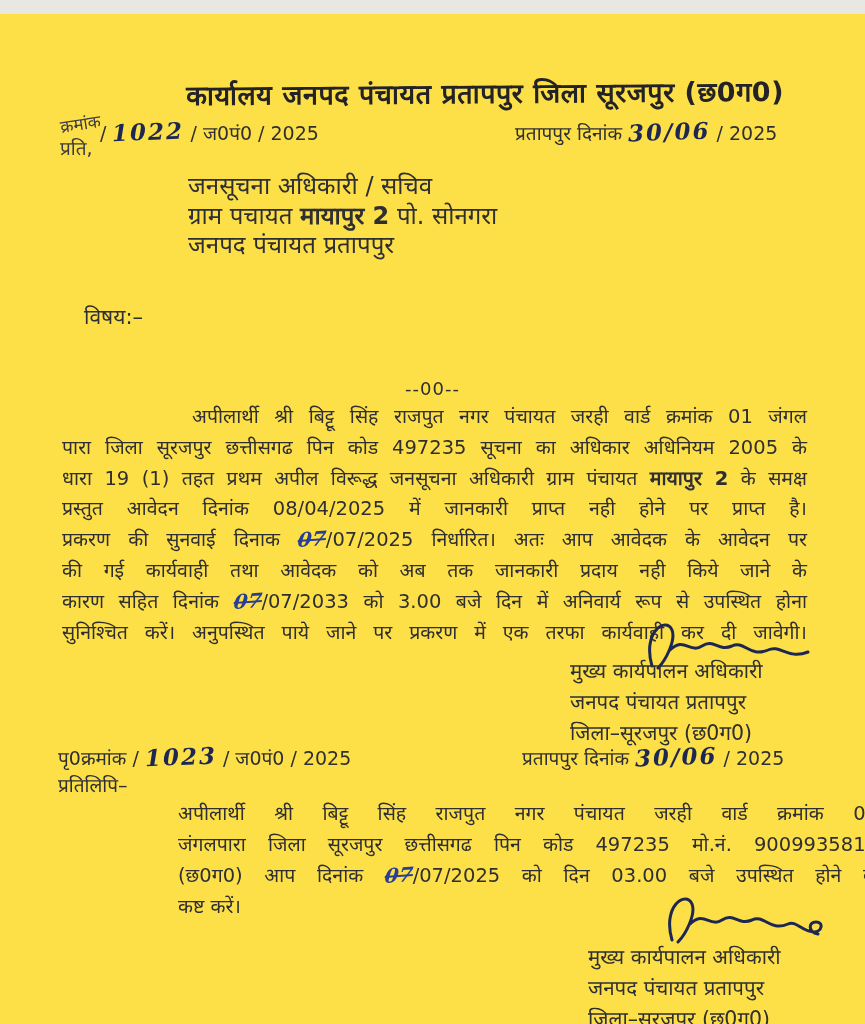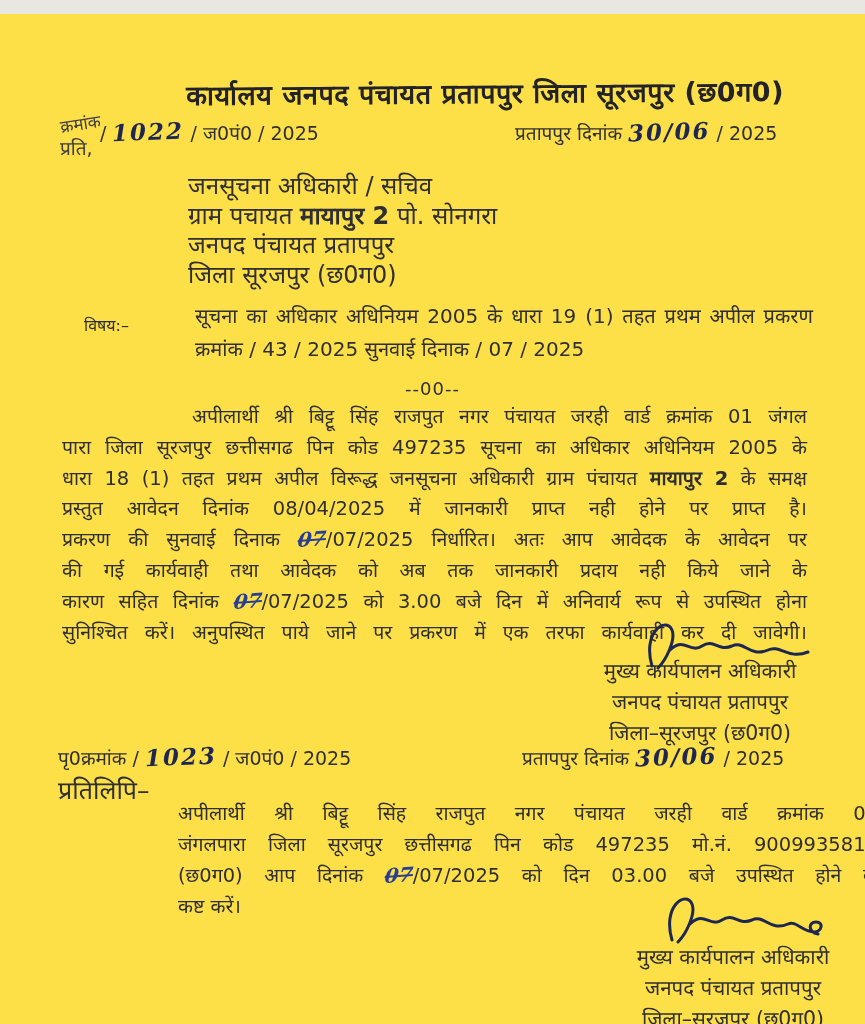--- a/index.html
+++ b/index.html
@@ -26,29 +26,29 @@
     font-family:"DejaVu Serif","Liberation Serif",serif;
     font-style:italic; font-weight:bold; color:#1d2752;
     font-size:23px; letter-spacing:2px;
     display:inline-block; transform:rotate(-2deg); line-height:1;
   }
   .hand.blue{
     color:#2a3f93; font-size:20px; text-decoration:line-through;
     transform:skewX(-10deg) rotate(-4deg); letter-spacing:0;
   }
   .addr{left:188px; top:158px; font-size:24px; line-height:29.5px;}
-  .subj-label{left:84px; top:300px; font-size:16px;}
+  .subj-label{left:84px; top:288px; font-size:21px;}
   .subj{left:195px; top:286px; width:618px; font-size:20px; line-height:33px;}
   .sep{left:0; top:364px; width:865px; text-align:center; font-size:18px; letter-spacing:1px;}
   .body-par{left:62px; top:388px; width:745px; font-size:19.5px; line-height:30.8px;}
   .copy-par{left:178px; top:784px; width:700px; font-size:19.5px; line-height:31px;}
   .tline{width:100%;}
   .tline.just{text-align:justify; text-align-last:justify;}
   .tline.ind{padding-left:130px; box-sizing:border-box;}
-  .sig-block{text-align:center; font-size:20.5px; line-height:31px; white-space:nowrap;}
+  .sig-block{font-size:20.5px; line-height:31px; white-space:nowrap;}
   .sig1-text{left:570px; top:642px; width:260px;}
   .sig2-text{left:588px; top:928px; width:290px;}
   .sig-svg{stroke:#1d2752; fill:none; stroke-width:3; stroke-linecap:round;}
   .sig1-svg{left:636px; top:600px;}
   .sig2-svg{left:656px; top:874px;}
 </style>
 </head>
 <body>
 
 <div class="page">
@@ -68,39 +68,34 @@
     <span class="hand">30/06</span>
     <span>/ 2025</span>
   </div>
 
   <div class="abs small-label" style="left:60px; top:121px; font-size:19px;">प्रति,</div>
 
   <div class="abs addr">
       <div class="tline"><span>जनसूचना अधिकारी / सचिव</span></div>
       <div class="tline"><span>ग्राम पचायत </span><span class="b">मायापुर 2</span><span> पो. सोनगरा</span></div>
       <div class="tline"><span>जनपद पंचायत प्रतापपुर</span></div>
-      <div class="tline"><span>जिला सूरजपुर (छ0ग0)</span></div>
     </div>
 
   <div class="abs subj-label">विषय:–</div>
-  <div class="abs subj">
-      <div class="tline just"><span>सूचना का अधिकार अधिनियम 2005 के धारा 19 (1) तहत प्रथम अपील प्रकरण</span></div>
-      <div class="tline"><span>क्रमांक / 43 / 2025 सुनवाई दिनाक   / 07 / 2025</span></div>
-    </div>
 
   <div class="abs sep">--00--</div>
 
   <div class="abs body-par">
       <div class="tline just ind"><span>अपीलार्थी श्री बिट्टू सिंह राजपुत नगर पंचायत जरही वार्ड क्रमांक 01 जंगल</span></div>
       <div class="tline just"><span>पारा जिला सूरजपुर छत्तीसगढ पिन कोड 497235 सूचना का अधिकार अधिनियम 2005 के</span></div>
-      <div class="tline just"><span>धारा 18 (1) तहत प्रथम अपील विरूद्ध जनसूचना अधिकारी ग्राम पंचायत </span><span class="b">मायापुर 2</span><span> के समक्ष</span></div>
+      <div class="tline just"><span>धारा 19 (1) तहत प्रथम अपील विरूद्ध जनसूचना अधिकारी ग्राम पंचायत </span><span class="b">मायापुर 2</span><span> के समक्ष</span></div>
       <div class="tline just"><span>प्रस्तुत आवेदन दिनांक 08/04/2025 में जानकारी प्राप्त नही होने पर प्राप्त है।</span></div>
       <div class="tline just"><span>प्रकरण की सुनवाई दिनाक </span><span class="hand blue">07</span><span>/07/2025 निर्धारित। अतः आप आवेदक के आवेदन पर</span></div>
       <div class="tline just"><span>की गई कार्यवाही तथा आवेदक को अब तक जानकारी प्रदाय नही किये जाने के</span></div>
-      <div class="tline just"><span>कारण सहित दिनांक </span><span class="hand blue">07</span><span>/07/2025 को 3.00 बजे दिन में अनिवार्य रूप से उपस्थित होना</span></div>
+      <div class="tline just"><span>कारण सहित दिनांक </span><span class="hand blue">07</span><span>/07/2033 को 3.00 बजे दिन में अनिवार्य रूप से उपस्थित होना</span></div>
       <div class="tline just"><span>सुनिश्चित करें। अनुपस्थित पाये जाने पर प्रकरण में एक तरफा कार्यवाही कर दी जावेगी।</span></div>
     </div>
 
   <svg class="abs sig1-svg" width="190" height="62">
     <path class="sig-svg" d="M16,52 C6,18 30,2 36,16 C40,26 30,46 22,54 M34,36 C48,22 54,40 66,32 C78,24 82,38 96,32 C108,26 114,44 132,36 C144,30 152,46 172,38"></path>
   </svg>
   <div class="abs sig-block sig1-text">
     <div>मुख्य कार्यपालन अधिकारी</div>
     <div>जनपद पंचायत प्रतापपुर</div>
     <div>जिला–सूरजपुर (छ0ग0)</div>
@@ -111,21 +106,21 @@
     <span>/</span>
     <span class="hand">1023</span>
     <span>/ ज0पं0 / 2025</span>
   </div>
   <div class="abs foot-right">
     <span>प्रतापपुर दिनांक</span>
     <span class="hand">30/06</span>
     <span>/ 2025</span>
   </div>
 
-  <div class="abs" style="left:58px; top:758px; font-size:25px;">प्रतिलिपि–</div>
+  <div class="abs" style="left:58px; top:758px; font-size:19px;">प्रतिलिपि–</div>
 
   <div class="abs copy-par">
       <div class="tline just"><span>अपीलार्थी श्री बिट्टू सिंह राजपुत नगर पंचायत जरही वार्ड क्रमांक 01</span></div>
       <div class="tline just"><span>जंगलपारा जिला सूरजपुर छत्तीसगढ पिन कोड 497235 मो.नं. 9009935816</span></div>
       <div class="tline just"><span>(छ0ग0) आप दिनांक </span><span class="hand blue">07</span><span>/07/2025 को दिन 03.00 बजे उपस्थित होने क</span></div>
       <div class="tline"><span>कष्ट करें।</span></div>
     </div>
 
   <svg class="abs sig2-svg" width="190" height="62">
     <path class="sig-svg" d="M16,52 C6,18 30,2 36,16 C40,26 30,46 22,54 M34,36 C48,22 54,40 66,32 C78,24 82,38 96,32 C108,26 114,44 132,36 C140,32 146,44 158,44 C166,44 168,34 160,34 C152,34 152,44 162,46"></path>

